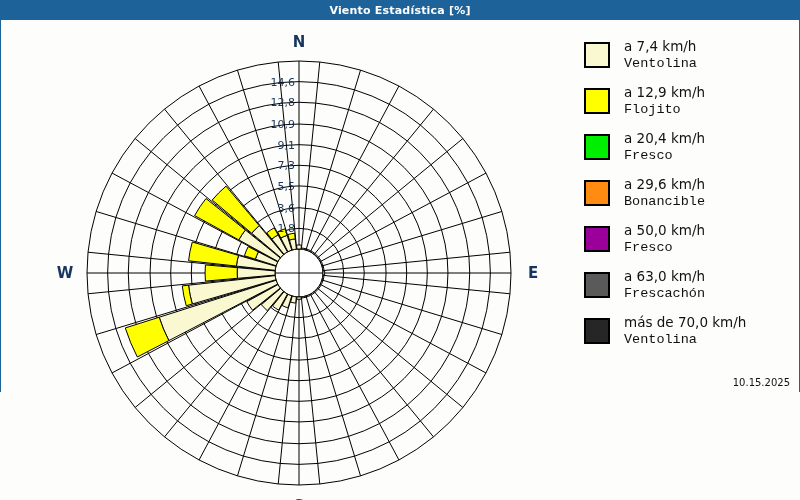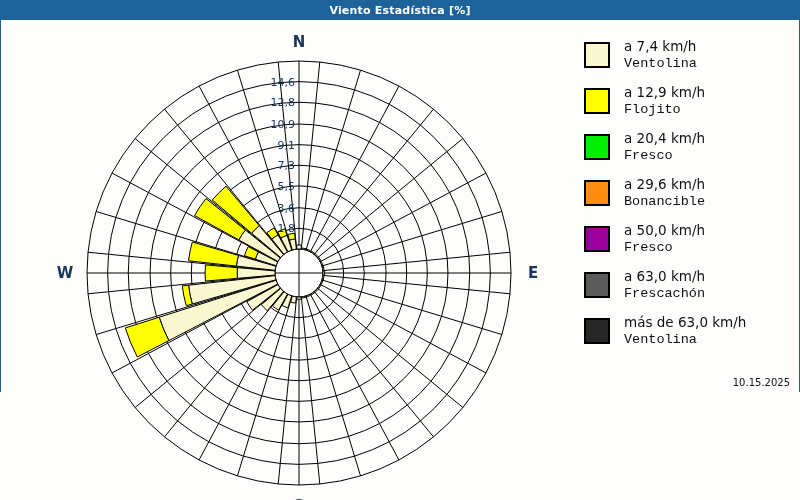--- a/index.html
+++ b/index.html
@@ -240,21 +240,21 @@
       <div class="legend-row">
         <span class="swatch" style="background: rgb(90, 90, 90);"></span>
         <span class="legend-text">
           <span class="legend-speed">a 63,0 km/h</span>
           <span class="legend-name">Frescachón</span>
         </span>
       </div>
       <div class="legend-row">
         <span class="swatch" style="background: rgb(38, 38, 38);"></span>
         <span class="legend-text">
-          <span class="legend-speed">más de 63,0 km/h</span>
+          <span class="legend-speed">más de 70,0 km/h</span>
           <span class="legend-name">Ventolina</span>
         </span>
       </div>
     </div>
 
   </div>
 
   <div id="datestamp">10.15.2025</div>
 </div>
 

